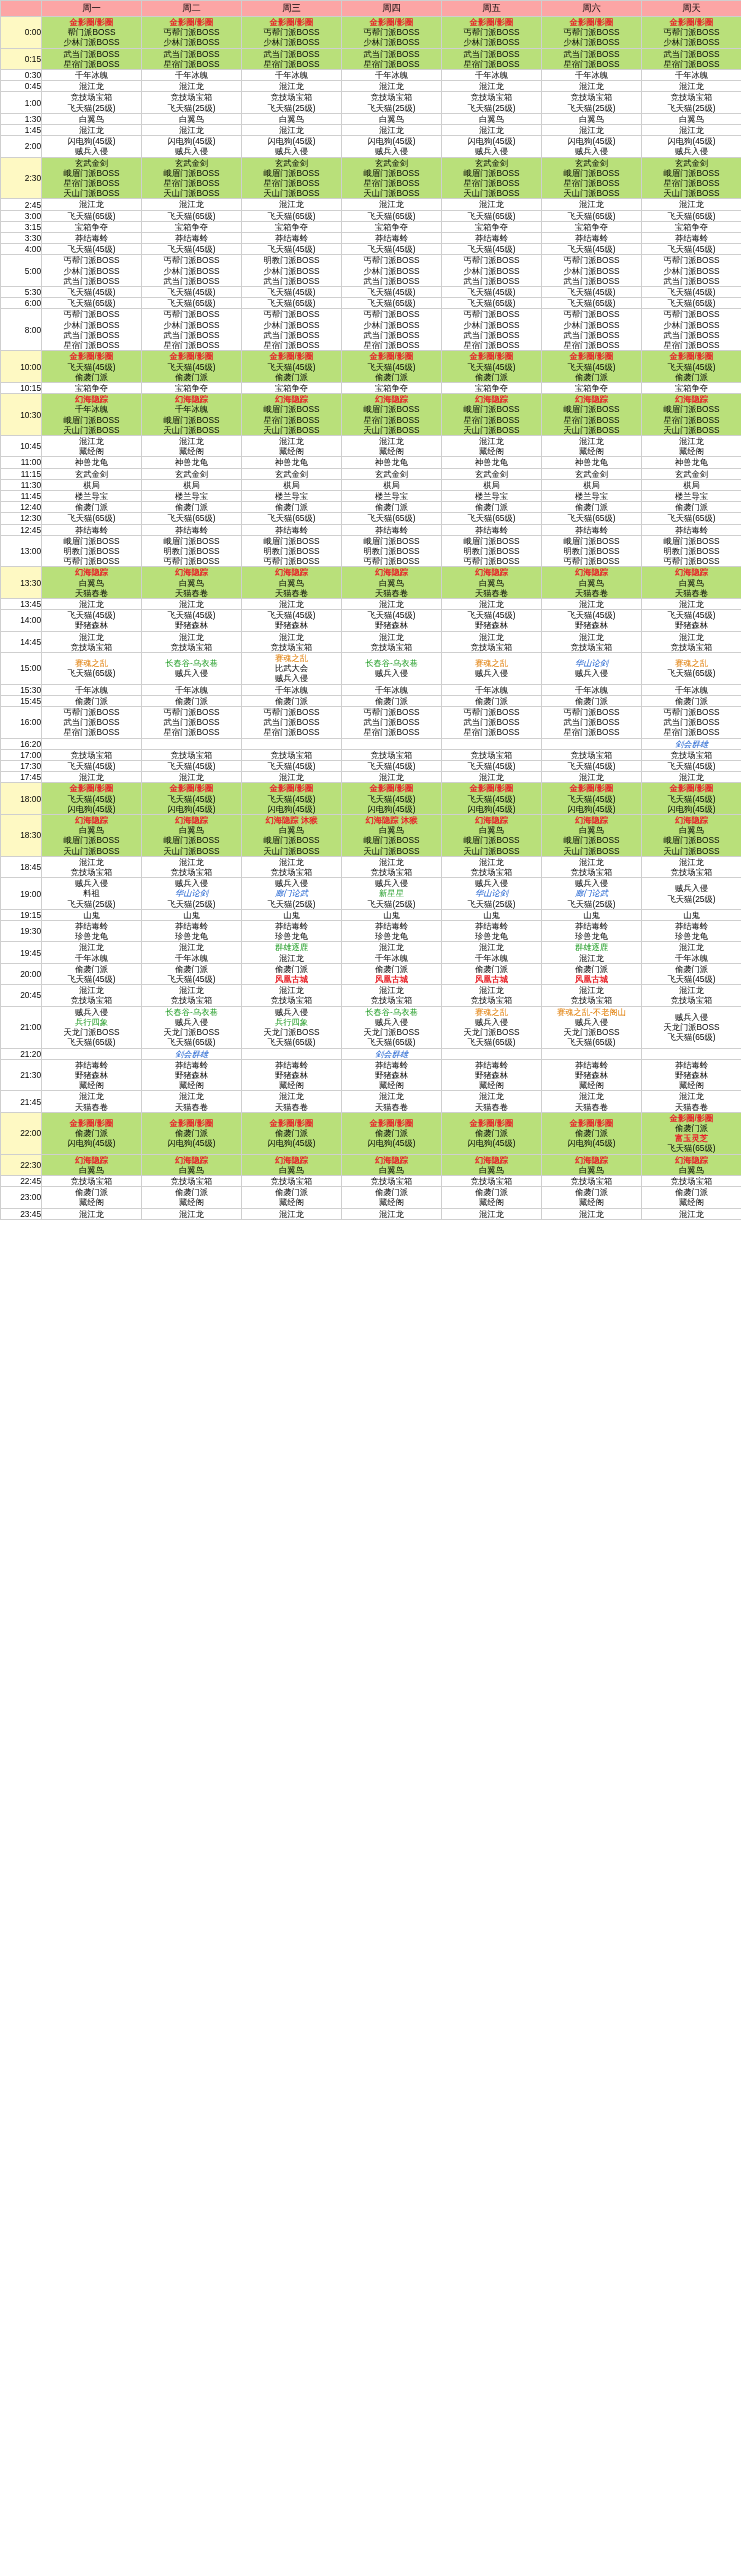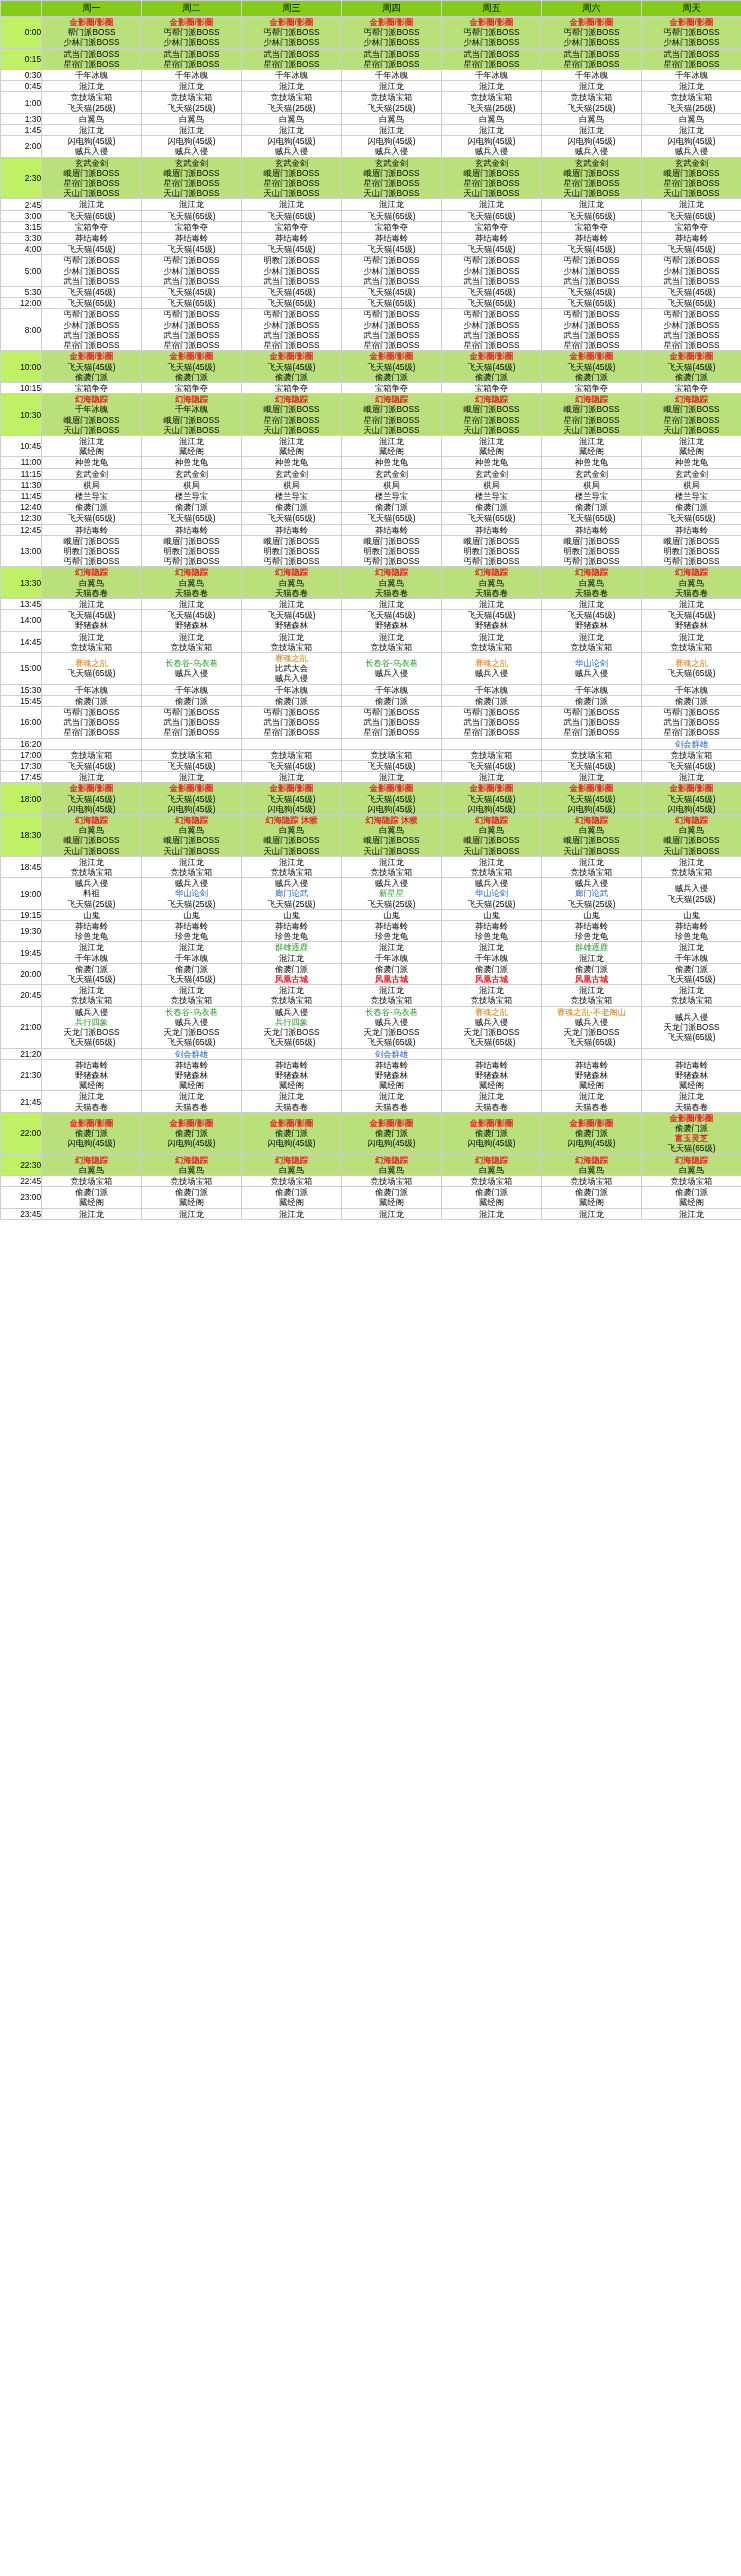--- a/index.html
+++ b/index.html
@@ -2,33 +2,33 @@
 <html style="font-size:15px"><head>
 <meta charset="utf-8">
 <style>
   html,body{margin:0;padding:0;background:#ffffff;}
   body{font-family:"Liberation Sans","DejaVu Sans",sans-serif;}
   #page{width:742px;position:relative;}
   table.sched{border-collapse:collapse;width:742px;table-layout:fixed;}
   table.sched td,table.sched th{border:0.9px solid #cfcfcf;vertical-align:middle;padding:0;}
   col.timecol{width:41px;}
   col.daycol{width:100px;}
-  th.dayhead{height:15px;font-size:9.3px;font-weight:normal;background:#84cc16;color:#000;text-align:center;}
+  th.dayhead{height:15px;font-size:9.3px;font-weight:normal;background:#fca5a5;color:#000;text-align:center;}
   td.time{font-size:8.3px;text-align:right;padding-right:1.9px;color:#000;background:#ffffff;white-space:nowrap;}
   td.cell{padding:0;}
   .evt{font-size:8.3px;line-height:10.2px;text-align:center;white-space:nowrap;overflow:hidden;}
   .c-black{color:#000000;}
   .c-red{color:#e8232a;font-weight:bold;}
   .c-green{color:#1f9c24;}
-  .c-blue{color:#1b5fd0;}
+  .c-blue{color:#1b5fd0;font-style:italic;}
   .c-orange{color:#e07b00;}
   .bg-green{background:#b9e07a;}
   .rowband-green td{background:#b9e07a;}
   .rowband-white td{background:#ffffff;}
-  td.time.bg-green{background:#bef264;}
+  td.time.bg-green{background:#fef9c3;}
 </style>
 </head>
 <body>
 
 <div id="page">
   <table class="sched">
     <colgroup>
       <col class="timecol">
       <col class="daycol">
         <col class="daycol">
@@ -499,21 +499,21 @@
             <div class="evt c-black">飞天猫(45级)</div>
           </td>
           <td class="cell">
             <div class="evt c-black">飞天猫(45级)</div>
           </td>
           <td class="cell">
             <div class="evt c-black">飞天猫(45级)</div>
           </td>
         </tr>
         <tr class="rowband-white">
-          <td class="time">12:00</td>
+          <td class="time">6:00</td>
           <td class="cell">
             <div class="evt c-black">飞天猫(65级)</div>
           </td>
           <td class="cell">
             <div class="evt c-black">飞天猫(65级)</div>
           </td>
           <td class="cell">
             <div class="evt c-black">飞天猫(65级)</div>
           </td>
           <td class="cell">

